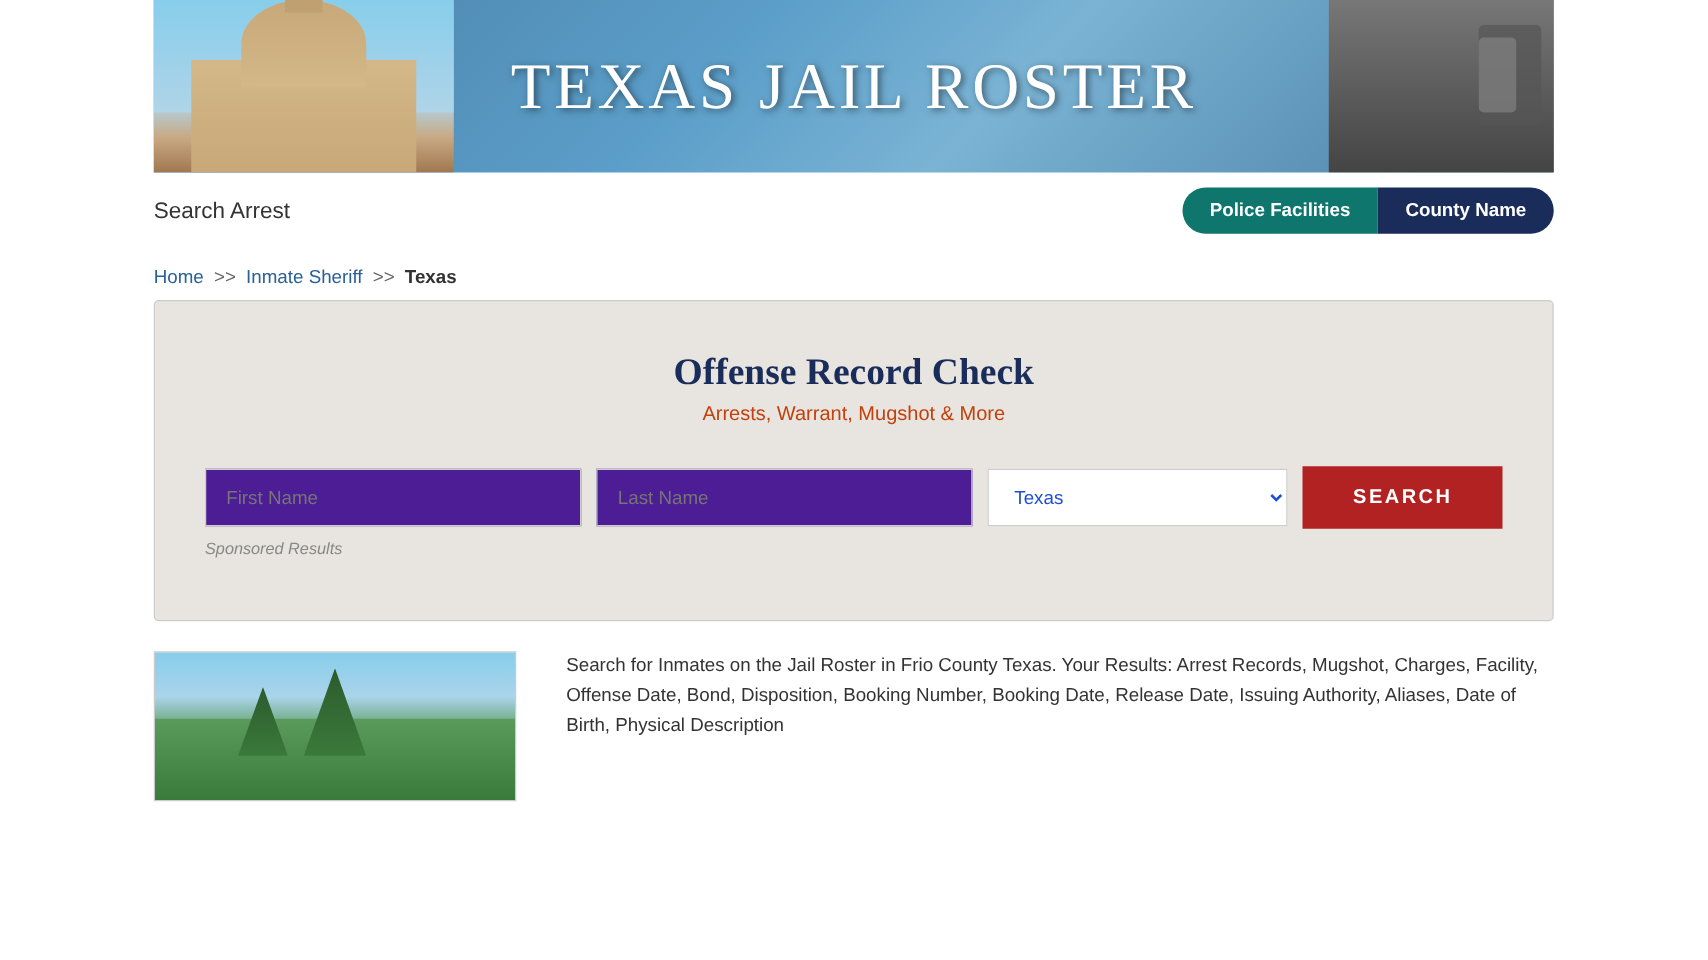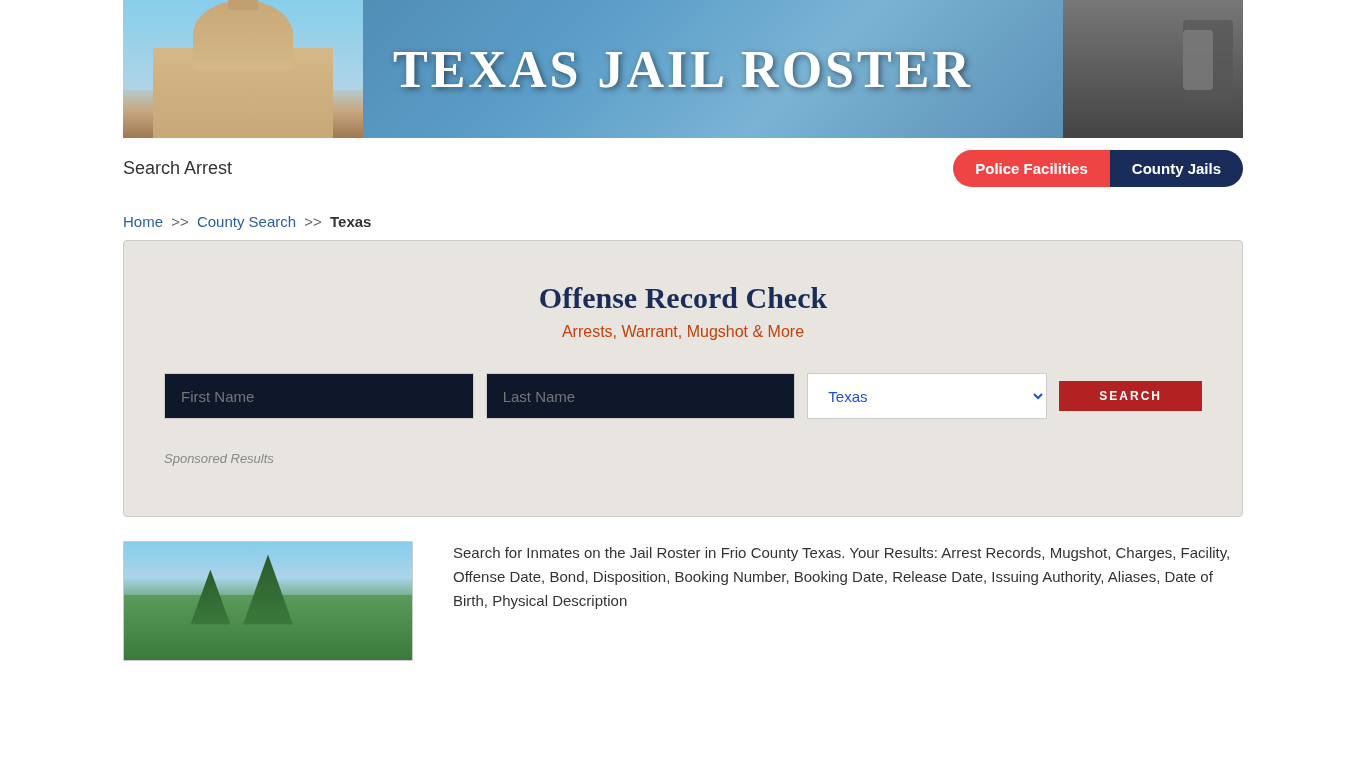--- a/index.html
+++ b/index.html
@@ -36,21 +36,21 @@
       width: 180px;
       height: 138px;
       background: linear-gradient(180deg, #888 0%, #555 100%);
       display: flex;
       align-items: center;
       justify-content: center;
       overflow: hidden;
     }
     .header-title {
       font-size: 52px;
-      font-weight: bold;
+      font-weight: normal;
       color: #fff;
       text-shadow: 2px 2px 6px rgba(0,0,0,0.5);
       letter-spacing: 3px;
       font-family: Georgia, serif;
       text-transform: uppercase;
       z-index: 1;
     }
 
     
     .navbar {
@@ -72,21 +72,21 @@
     }
     .nav-btn {
       padding: 10px 22px;
       font-size: 15px;
       border: none;
       cursor: pointer;
       font-weight: bold;
       color: #fff;
     }
     .nav-btn-police {
-      background-color: #ef4444;
+      background-color: #0f766e;
       border-radius: 20px 0 0 20px;
       text-align: center;
     }
     .nav-btn-county {
       background-color: #1a2d5a;
       border-radius: 0 20px 20px 0;
     }
     .facility-search-wrap {
       display: flex;
       align-items: center;
@@ -176,46 +176,46 @@
       align-items: center;
     }
     .record-input {
       padding: 12px 16px;
       font-size: 15px;
       border: 1px solid #ccc;
       outline: none;
       height: 46px;
       flex: 1;
       color: #999;
-      background: #0f172a;
+      background: #4c1d95;
     }
     .record-select {
       padding: 12px 16px;
       font-size: 15px;
       border: 1px solid #ccc;
       outline: none;
       height: 46px;
       min-width: 240px;
       background: #fff;
       color: #1d4ed8;
     }
     .record-search-btn {
       background: #b22222;
       color: #fff;
       border: none;
-      font-size: 12px;
+      font-size: 16px;
       font-weight: bold;
       letter-spacing: 2px;
       padding: 0 40px;
-      height: 30px;
+      height: 50px;
       cursor: pointer;
       white-space: nowrap;
     }
     .sponsored-results {
-      margin-top: 32px;
+      margin-top: 8px;
       font-size: 13px;
       color: #888;
       font-style: italic;
     }
 
     
     .bottom-section {
       width: 1120px;
       margin: 24px auto 0 auto;
       display: flex;
@@ -273,28 +273,28 @@
         <div style="position:absolute;top:20px;right:10px;width:50px;height:80px;background:#555;border-radius:4px;opacity:0.7;"></div>
         <div style="position:absolute;top:30px;right:30px;width:30px;height:60px;background:#888;border-radius:4px;opacity:0.6;"></div>
       </div>
     </div>
   </div>
 
   <div class="navbar">
     <span class="search-inmate-label">Search Arrest</span>
     <div class="nav-right">
       <button class="nav-btn nav-btn-police">Police Facilities</button>
-      <button class="nav-btn nav-btn-county">County Jails</button>
+      <button class="nav-btn nav-btn-county">County Name</button>
     </div>
   </div>
 
   <div class="breadcrumb">
     <a href="#">Home</a>
     <span class="sep">&gt;&gt;</span>
-    <a href="#">County Search</a>
+    <a href="#">Inmate Sheriff</a>
     <span class="sep">&gt;&gt;</span>
     <span class="current">Texas</span>
   </div>
 
 
   <div class="record-check-box">
     <div class="record-check-title">Offense Record Check</div>
     <div class="record-check-subtitle">Arrests, Warrant, Mugshot &amp; More</div>
 
     <div class="record-check-form">

